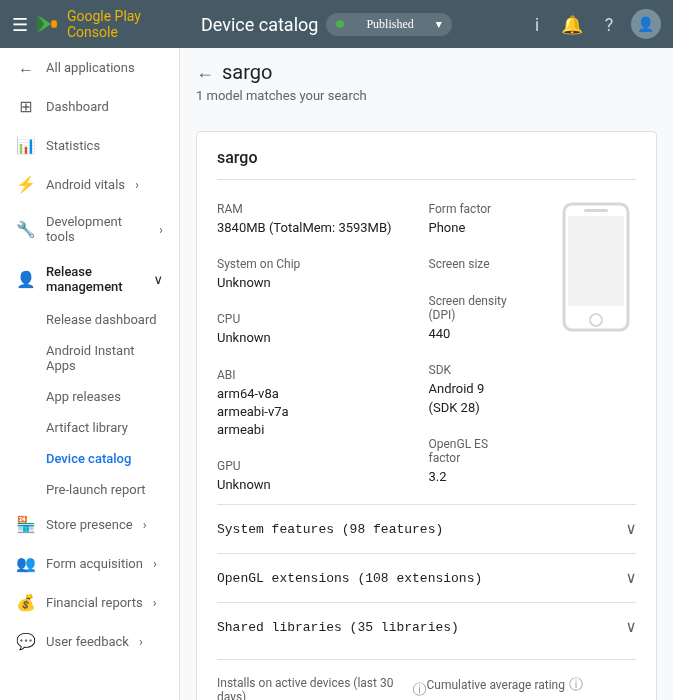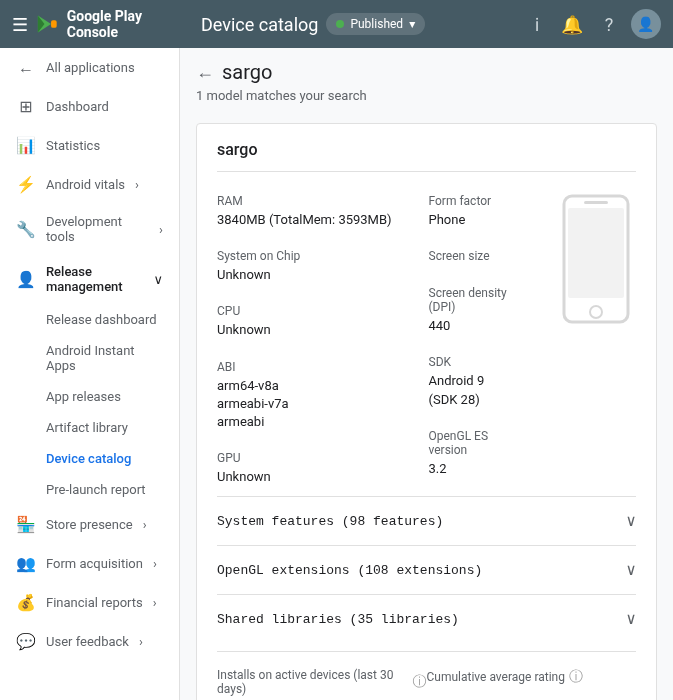--- a/index.html
+++ b/index.html
@@ -12,27 +12,27 @@
       display: flex;
       align-items: center;
       padding: 0 12px;
       gap: 12px;
       flex-shrink: 0;
       z-index: 10;
     }
     .top-nav-left { display: flex; align-items: center; gap: 8px; width: 177px; }
     .hamburger { color: #fff; font-size: 18px; cursor: pointer; }
     .app-logo { width: 24px; height: 24px; }
-    .app-title { color: #ffffff; font-size: 14px; font-weight: 700; }
+    .app-title { color: #eab308; font-size: 14px; font-weight: 400; }
     .top-nav-center { flex: 1; display: flex; align-items: center; gap: 8px; }
     .page-title-nav { color: #fff; font-size: 18px; font-weight: 400; }
     .top-nav-right { display: flex; align-items: center; gap: 8px; }
     .nav-icon { color: #cfd8dc; font-size: 18px; cursor: pointer; width: 28px; height: 28px; display: flex; align-items: center; justify-content: center; border-radius: 50%; }
     .avatar { width: 30px; height: 30px; border-radius: 50%; background: #78909c; display: flex; align-items: center; justify-content: center; color: #fff; font-size: 14px; cursor: pointer; }
-    .status-pill { background: rgba(255,255,255,0.15); border-radius: 12px; padding: 4px 10px; display: flex; align-items: center; gap: 6px; color: #fff; font-size: 12px; cursor: pointer; }
+    .status-pill { background: rgba(255,255,255,0.15); border-radius: 12px; padding: 4px 10px; display: flex; align-items: center; gap: 22px; color: #fff; font-size: 12px; cursor: pointer; font-family: Liberation Serif, serif; }
     .status-dot { width: 8px; height: 8px; border-radius: 50%; background: #4caf50; }
 
     
     .layout { display: flex; flex: 1; overflow: hidden; }
 
     
     .sidebar {
       width: 180px;
       background: #fff;
       border-right: 1px solid #e0e0e0;
@@ -87,21 +87,21 @@
       display: flex;
       align-items: center;
       gap: 8px;
       padding: 12px 0 4px 0;
       color: #5f6368;
       cursor: pointer;
     }
     .back-arrow { font-size: 18px; color: #5f6368; }
     .back-title { font-size: 20px; color: #202124; font-weight: 400; }
 
-    .result-count { font-size: 13px; color: #5f6368; margin-bottom: 20px; }
+    .result-count { font-size: 13px; color: #5f6368; margin-bottom: 28px; }
 
     
     .device-card {
       background: #fff;
       border: 1px solid #e0e0e0;
       border-radius: 4px;
       padding: 16px 20px;
       margin-bottom: 8px;
     }
     .device-name { font-size: 16px; font-weight: 500; color: #202124; margin-bottom: 12px; border-bottom: 1px solid #e0e0e0; padding-bottom: 12px; }
@@ -293,21 +293,21 @@
               </div>
               <div class="spec-item">
                 <div class="spec-label">Screen density (DPI)</div>
                 <div class="spec-value">440</div>
               </div>
               <div class="spec-item">
                 <div class="spec-label">SDK</div>
                 <div class="spec-value">Android 9 (SDK 28)</div>
               </div>
               <div class="spec-item">
-                <div class="spec-label">OpenGL ES version</div>
+                <div class="spec-label">OpenGL ES factor</div>
                 <div class="spec-value">3.2</div>
               </div>
             </div>
           </div>
 
           <div class="phone-illustration">
             <svg width="80" height="130" viewBox="0 0 80 130" class="phone-svg">
               <rect x="8" y="2" width="64" height="126" rx="8" ry="8" fill="none" stroke="#9e9e9e" stroke-width="3"></rect>
               <rect x="12" y="14" width="56" height="90" fill="#e0e0e0" rx="2"></rect>
               <circle cx="40" cy="118" r="6" fill="none" stroke="#9e9e9e" stroke-width="2"></circle>

